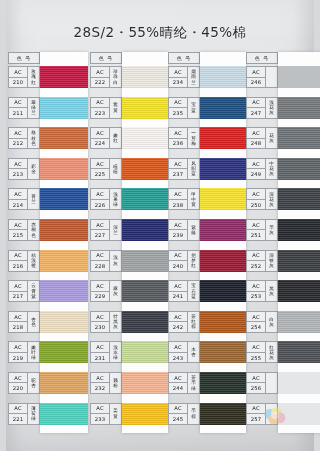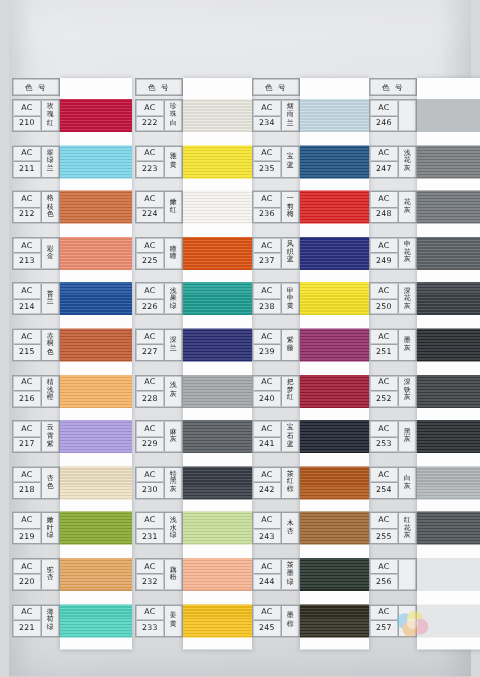--- a/index.html
+++ b/index.html
@@ -150,20 +150,21 @@
     width:30px; height:24px;
     opacity:.55;
     pointer-events:none;
   }
 </style>
 </head>
 <body>
 
 <div id="sheet">
 
+  <div id="title">28S/2・55%晴纶・45%棉</div>
 
   <div id="grid">
 
     <div class="col c1">
       <div class="labels">
         <div class="hdr">色 号</div>
       <div class="lblbox">
             <div class="codewrap">
               <div class="pre">AC</div>
               <div class="num">210</div>

